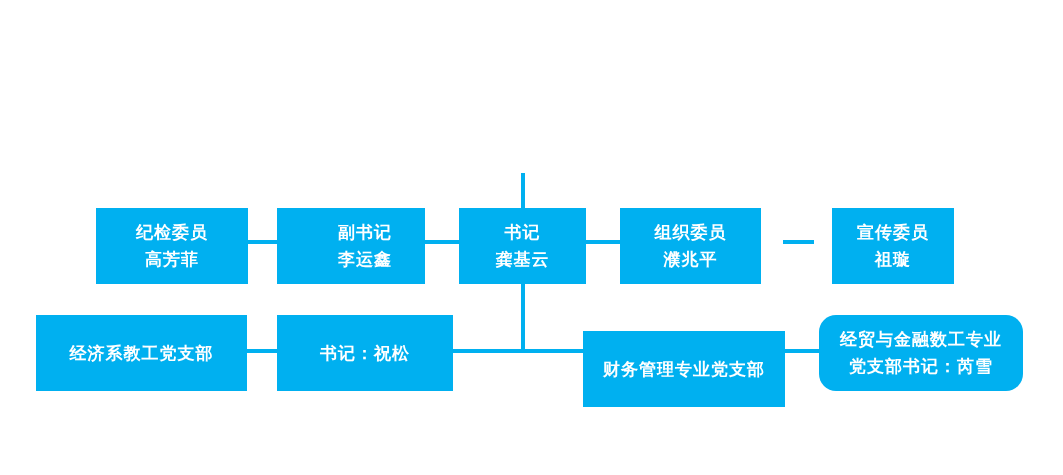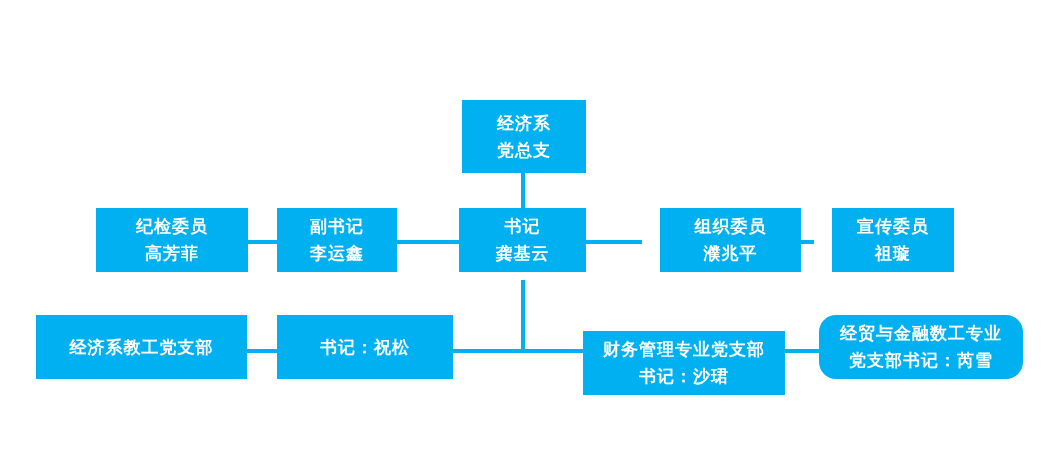--- a/index.html
+++ b/index.html
@@ -15,21 +15,21 @@
   }
   .canvas{
     position:relative;
     width:1063px;
     height:475px;
     background:var(--bg);
     overflow:hidden;
   }
   .node{
     position:absolute;
-    height:64px;
+    height:76px;
     background:var(--node-fill);
     color:var(--node-text);
     display:flex;
     flex-direction:column;
     align-items:center;
     justify-content:center;
     text-align:center;
     font-weight:bold;
     font-size:17px;
     line-height:27px;
@@ -60,54 +60,49 @@
 
   <div class="hline" style="left:248px;top:240px;width:29px;"></div>
   <div class="hline" style="left:397px;top:240px;width:62px;"></div>
   <div class="hline" style="left:586px;top:240px;width:56px;"></div>
   <div class="hline" style="left:783px;top:240px;width:31px;"></div>
 
   <div class="hline" style="left:247px;top:349px;width:30px;"></div>
   <div class="hline" style="left:453px;top:349px;width:130px;"></div>
   <div class="hline" style="left:785px;top:349px;width:34px;"></div>
 
-  <div class="node node--top" style="left:462px;top:100px;width:124px;">
-    <div>经济系</div>
-    <div>党总支</div>
-  </div>
 
   <div class="node" style="left:96px;top:208px;width:152px;">
     <div>纪检委员</div>
     <div>高芳菲</div>
   </div>
-  <div class="node" style="left:277px;top:208px;width:120px;">
+  <div class="node" style="left:277px;top:208px;width:120px;padding-left:28px;">
     <div>副书记</div>
     <div>李运鑫</div>
   </div>
   <div class="node" style="left:459px;top:208px;width:127px;justify-content:center;">
     <div>书记</div>
     <div>龚基云</div>
   </div>
-  <div class="node" style="left:660px;top:208px;width:141px;">
+  <div class="node" style="left:620px;top:208px;width:141px;">
     <div>组织委员</div>
     <div>濮兆平</div>
   </div>
   <div class="node" style="left:820px;top:208px;width:122px;margin-left:12px;">
     <div>宣传委员</div>
     <div>祖璇</div>
   </div>
 
   <div class="node" style="left:36px;top:315px;width:211px;gap:40px;">
     <div>经济系教工党支部</div>
   </div>
   <div class="node" style="left:277px;top:315px;width:176px;">
     <div>书记：祝松</div>
   </div>
   <div class="node" style="left:583px;top:331px;width:202px;font-family:Liberation Serif, serif;">
     <div>财务管理专业党支部</div>
-    <div>书记：沙珺</div>
   </div>
   <div class="node" style="left:819px;top:315px;width:204px;border-radius:17px;">
     <div>经贸与金融数工专业</div>
     <div>党支部书记：芮雪</div>
   </div>
 
 </div>
 
 </body></html>

